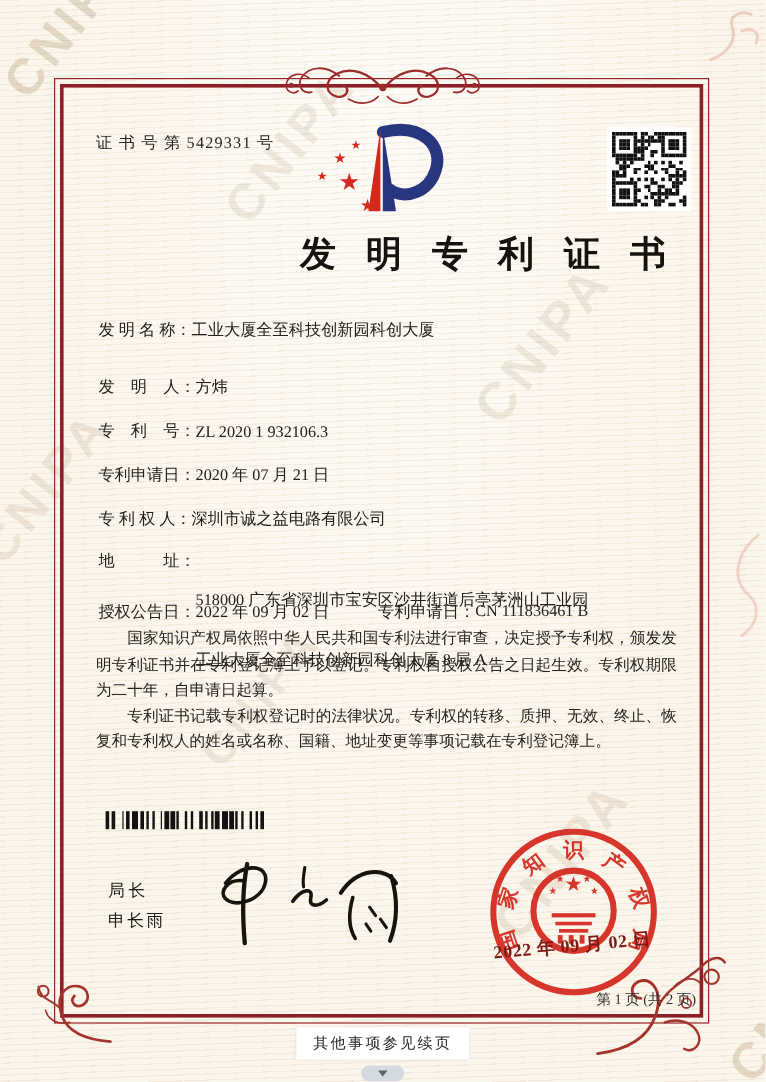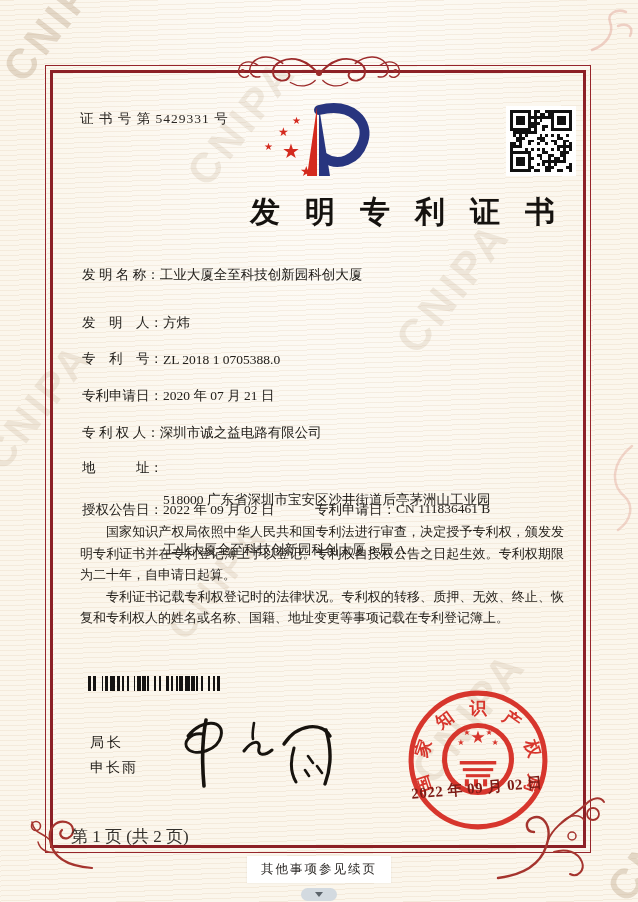--- a/index.html
+++ b/index.html
@@ -42,21 +42,21 @@
   .barcode i.bar{background:#151312;}
   
   .signer-title{position:absolute;left:90px;top:734px;font-size:14px;letter-spacing:3px;}
   .signer-name{position:absolute;left:90px;top:759px;font-size:14px;letter-spacing:2px;}
   .signature{position:absolute;left:168px;top:710px;}
   
   .seal{position:absolute;left:404px;top:686px;opacity:.93;}
   .seal-date{position:absolute;left:388px;top:779px;width:178px;text-align:center;font-size:15px;font-weight:bold;
              color:#7E1B15;letter-spacing:.5px;transform:rotate(-5deg);}
   
-  .page-indicator{position:absolute;left:50px;top:825px;width:530px;text-align:left;font-size:17px;color:#33302b;padding-left:21px;}
+  .page-indicator{position:absolute;left:50px;top:825px;width:530px;text-align:right;font-size:12px;color:#33302b;}
   .note-box{position:absolute;left:50%;top:856px;transform:translateX(-50%);background:#fff;
             padding:5px 14px;font-size:12.5px;letter-spacing:2px;color:#2a2724;box-shadow:0 0 2px rgba(0,0,0,.08);}
   .pill{position:absolute;left:50%;top:888px;transform:translateX(-50%);width:36px;height:13px;background:#d3dae0;
         border-radius:7px;display:flex;align-items:center;justify-content:center;cursor:pointer;}
   .pill .tri{width:0;height:0;border-left:4px solid transparent;border-right:4px solid transparent;border-top:5px solid #5c646b;}
   
   .orn{position:absolute;pointer-events:none;}
   svg{display:block;}
 </style>
 </head>
@@ -583,21 +583,21 @@
   <div class="row" style="top:266px;">
     <span class="lbl">发 明 名 称：</span>
     <span class="val">工业大厦全至科技创新园科创大厦</span>
   </div>
   <div class="row" style="top:314px;">
     <span class="lbl">发　明　人：</span>
     <span class="val">方炜</span>
   </div>
   <div class="row" style="top:350px;align-items:flex-end;">
     <span class="lbl">专　利　号：</span>
-    <span class="val">ZL 2018 1 0705388.0</span>
+    <span class="val">ZL 2020 1 932106.3</span>
   </div>
   <div class="row" style="top:387px;">
     <span class="lbl">专利申请日：</span>
     <span class="val">2020 年 07 月 21 日</span>
   </div>
   <div class="row" style="top:424px;">
     <span class="lbl">专 利 权 人：</span>
     <span class="val">深圳市诚之益电路有限公司</span>
   </div>
   <div class="row" style="top:459px;">

